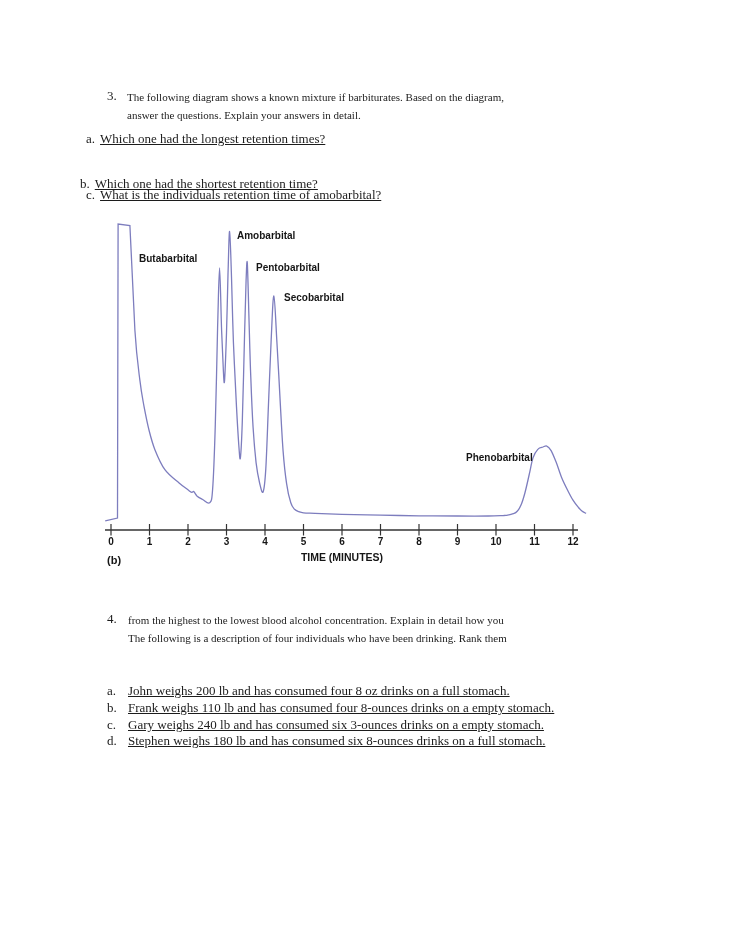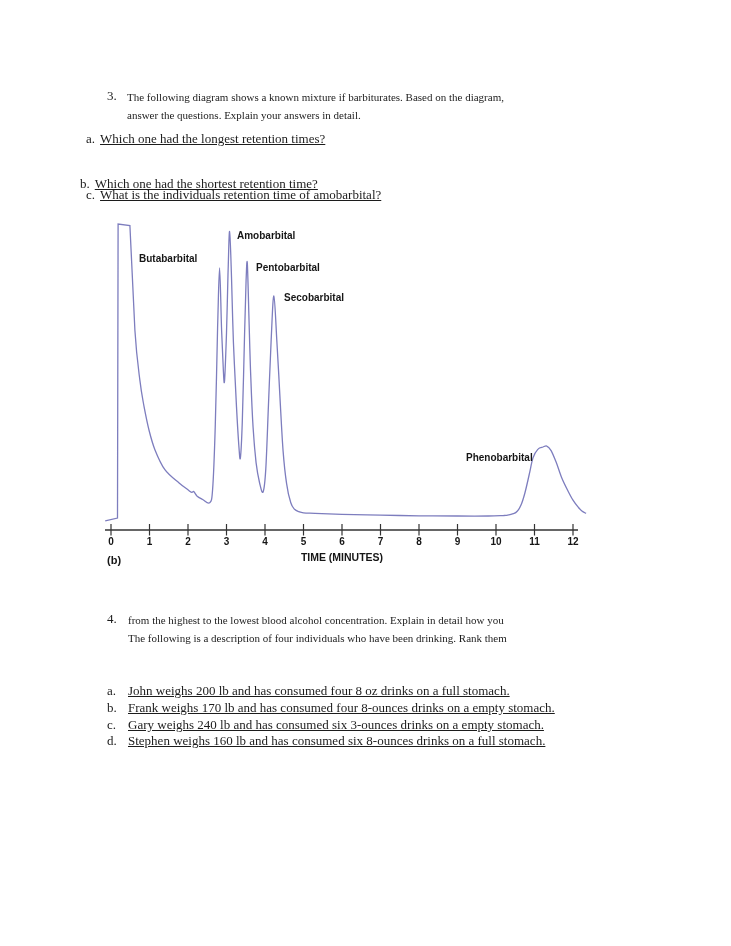--- a/index.html
+++ b/index.html
@@ -91,22 +91,22 @@
   <div class="abs qnum" style="left:107px;top:611px;">4.</div>
   <div class="abs para" style="left:128px;top:611px;">
     <span class="ln">from the highest to the lowest blood alcohol concentration. Explain in detail how you</span>
     <span class="ln">The following is a description of four individuals who have been drinking. Rank them</span>
   </div>
 
   <div class="abs item q4item" style="left:107px;top:683px;">
     <span class="letter">a.</span><span>John weighs 200 lb and has consumed four 8 oz drinks on a full stomach.</span>
   </div>
   <div class="abs item q4item" style="left:107px;top:700px;">
-    <span class="letter">b.</span><span>Frank weighs 170 lb and has consumed four 8-ounces drinks on a empty stomach.</span>
+    <span class="letter">b.</span><span>Frank weighs 110 lb and has consumed four 8-ounces drinks on a empty stomach.</span>
   </div>
   <div class="abs item q4item" style="left:107px;top:717px;">
     <span class="letter">c.</span><span>Gary weighs 240 lb and has consumed six 3-ounces drinks on a empty stomach.</span>
   </div>
   <div class="abs item q4item" style="left:107px;top:733px;">
-    <span class="letter">d.</span><span>Stephen weighs 160 lb and has consumed six 8-ounces drinks on a full stomach.</span>
+    <span class="letter">d.</span><span>Stephen weighs 180 lb and has consumed six 8-ounces drinks on a full stomach.</span>
   </div>
 
 </div>
 
 </body></html>

